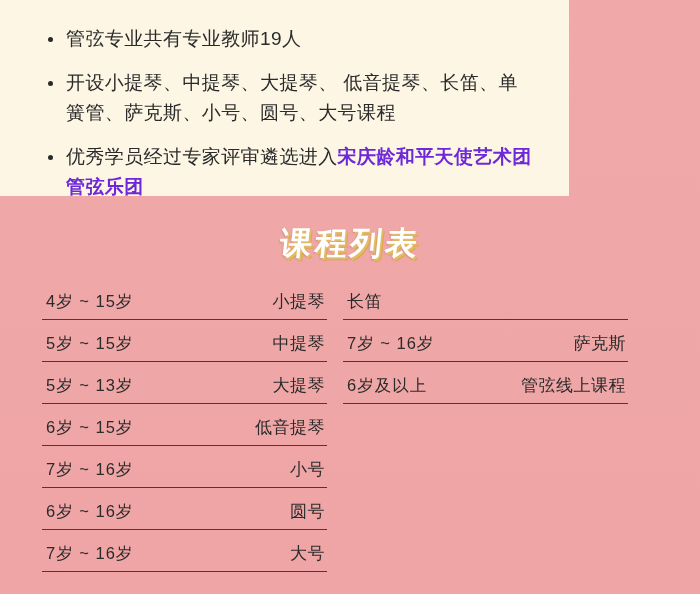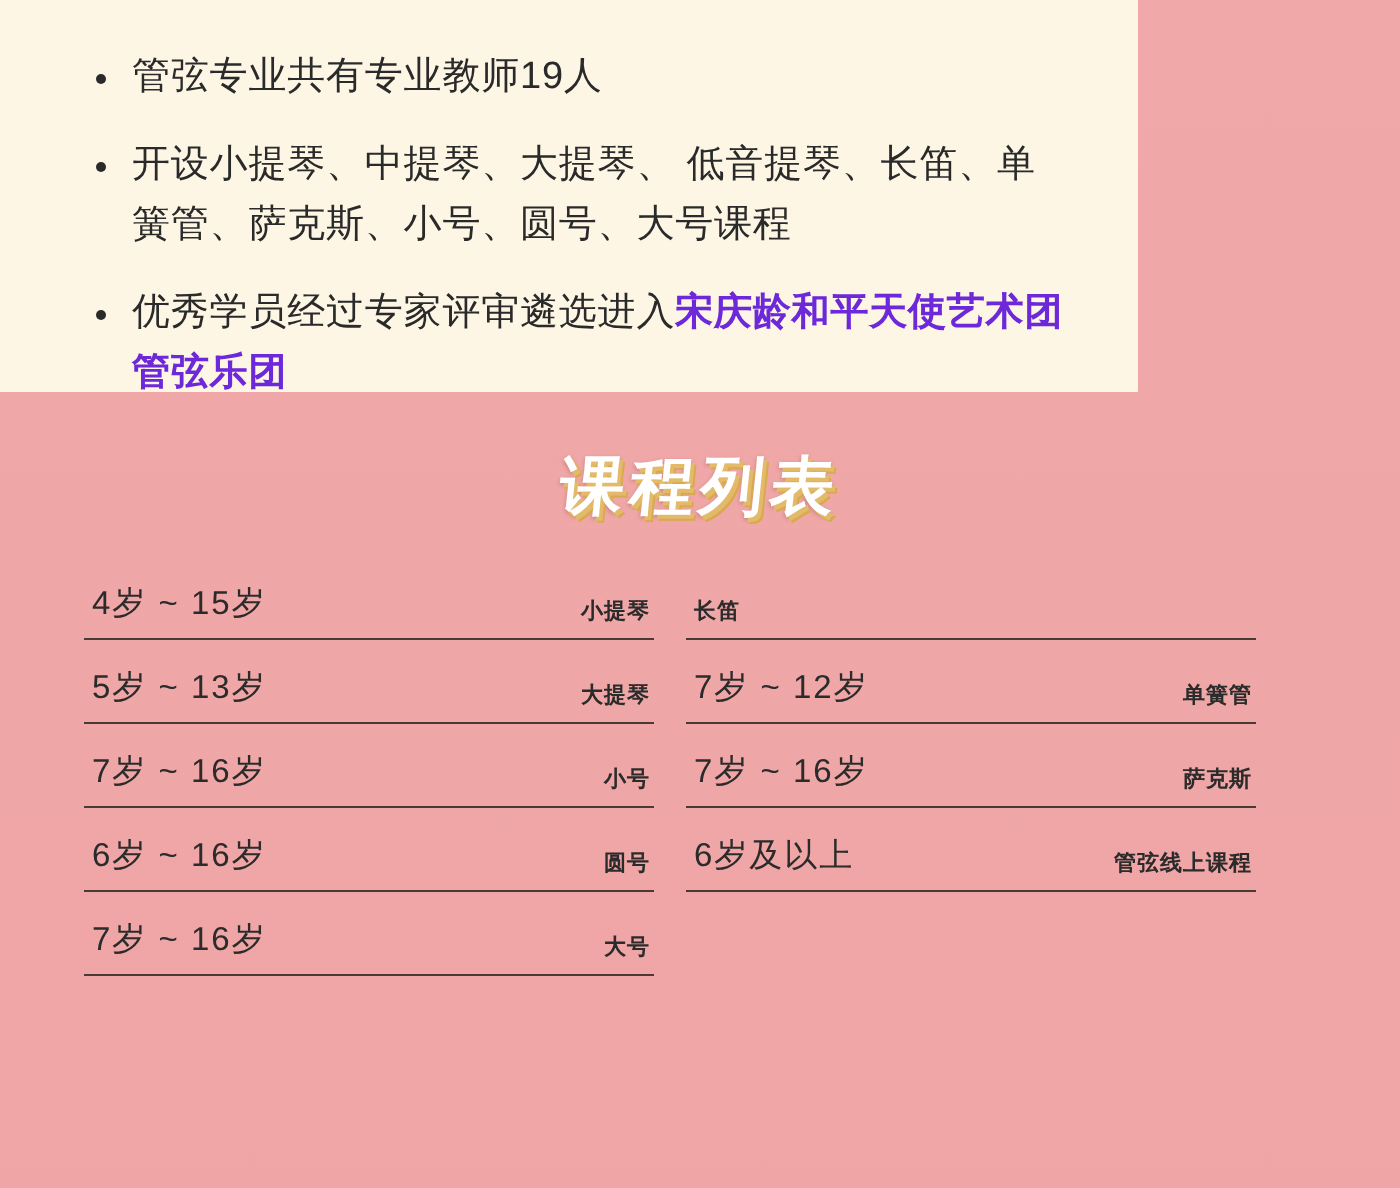--- a/index.html
+++ b/index.html
@@ -105,25 +105,24 @@
     border-bottom: 1px solid #4a3a35;
     box-sizing: border-box;
     padding: 0 2px 6px 4px;
   }
   .course-age {
     font-size: 16.5px;
     color: #2b2b2b;
     letter-spacing: 1px;
   }
   .course-name {
-    font-size: 11px;
+    font-size: 17px;
     color: #2b2b2b;
     letter-spacing: 0.5px;
     text-align: right;
-    font-weight: bold;
   }
 </style>
 </head>
 <body>
 
 <div class="page">
 
   <div class="top-panel">
     <ul class="bullet-list" id="bullet-list">
         <li class="bullet-item"><span>管弦专业共有专业教师19人</span></li>
@@ -136,45 +135,49 @@
     <div class="section-title">课程列表</div>
   </div>
 
   <div class="courses">
     <div class="col" id="col-left">
         <div class="course-row">
           <span class="course-age">4岁 ~ 15岁</span>
           <span class="course-name">小提琴</span>
         </div>
         <div class="course-row">
+          <span class="course-age">5岁 ~ 15岁</span>
+          <span class="course-name">中提琴</span>
+        </div>
+        <div class="course-row">
           <span class="course-age">5岁 ~ 13岁</span>
           <span class="course-name">大提琴</span>
+        </div>
+        <div class="course-row">
+          <span class="course-age">6岁 ~ 15岁</span>
+          <span class="course-name">低音提琴</span>
         </div>
         <div class="course-row">
           <span class="course-age">7岁 ~ 16岁</span>
           <span class="course-name">小号</span>
         </div>
         <div class="course-row">
           <span class="course-age">6岁 ~ 16岁</span>
           <span class="course-name">圆号</span>
         </div>
         <div class="course-row">
           <span class="course-age">7岁 ~ 16岁</span>
           <span class="course-name">大号</span>
         </div>
       </div>
     <div class="col" id="col-right">
         <div class="course-row">
           <span class="course-name">长笛</span>
         </div>
         <div class="course-row">
-          <span class="course-age">7岁 ~ 12岁</span>
-          <span class="course-name">单簧管</span>
-        </div>
-        <div class="course-row">
           <span class="course-age">7岁 ~ 16岁</span>
           <span class="course-name">萨克斯</span>
         </div>
         <div class="course-row">
           <span class="course-age">6岁及以上</span>
           <span class="course-name">管弦线上课程</span>
         </div>
       </div>
   </div>
 

